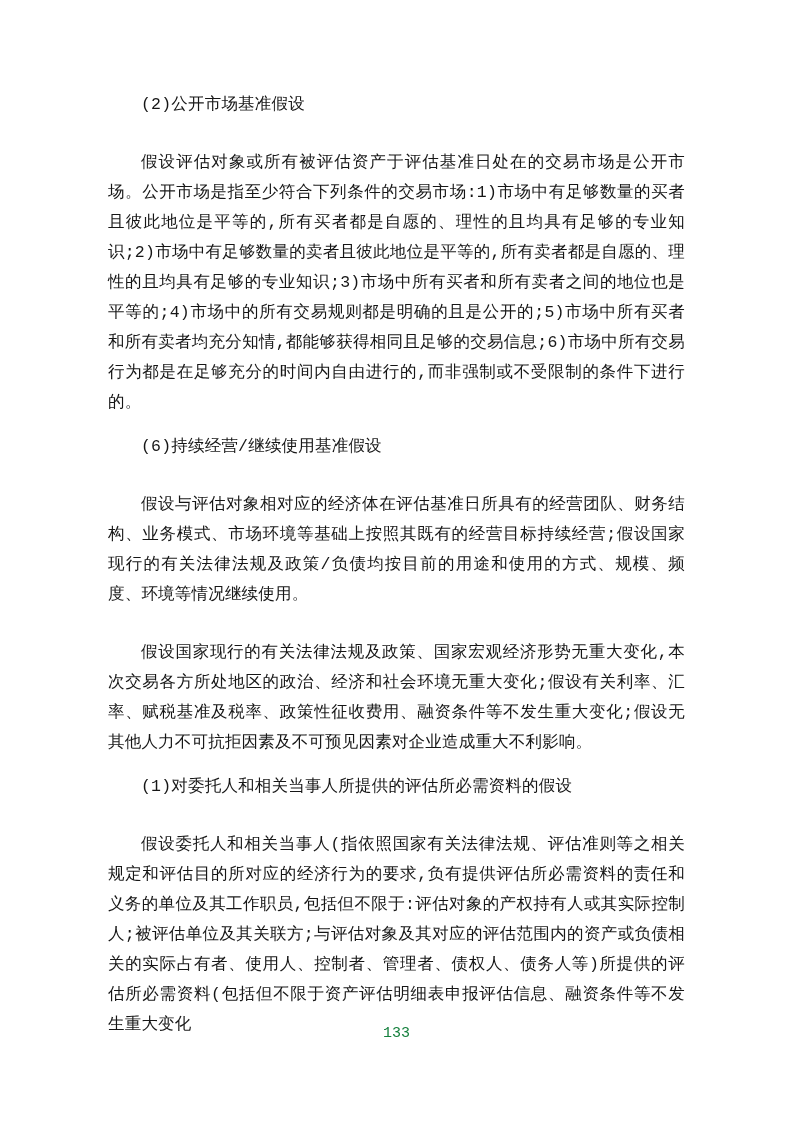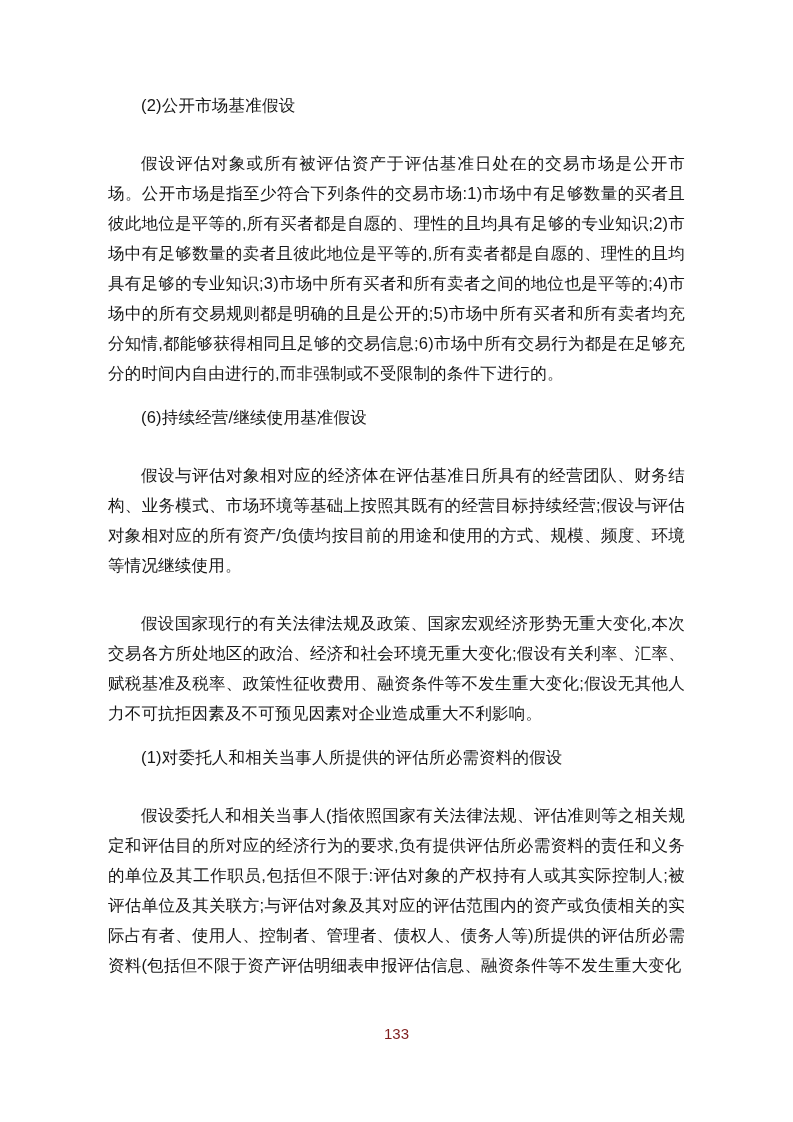--- a/index.html
+++ b/index.html
@@ -8,21 +8,21 @@
     background: #ffffff;
   }
   .page {
     position: relative;
     width: 793px;
     height: 1122px;
     margin: 0 auto;
     background: #ffffff;
     box-sizing: border-box;
     padding: 90px 108px 0 108px;
-    font-family: Liberation Sans, sans-serif;
+    font-family: Liberation Mono, monospace;
     color: #161616;
     overflow: hidden;
   }
   .block {
     font-size: 16.5px;
     line-height: 30px;
     margin: 0 0 14px 0;
     text-indent: 2em;
     letter-spacing: 0.2px;
   }
@@ -36,35 +36,35 @@
     white-space: nowrap;
   }
   .page-number {
     position: absolute;
     top: 1024px;
     left: 0;
     width: 100%;
     text-align: center;
     font-size: 15px;
     line-height: 20px;
-    color: #7f1d1d;
+    color: #15803d;
   }
 </style>
 </head>
 <body>
 
 <div class="page">
 
   <div class="block heading">(2)公开市场基准假设</div>
 
   <div class="block paragraph">假设评估对象或所有被评估资产于评估基准日处在的交易市场是公开市场。公开市场是指至少符合下列条件的交易市场:1)市场中有足够数量的买者且彼此地位是平等的,所有买者都是自愿的、理性的且均具有足够的专业知识;2)市场中有足够数量的卖者且彼此地位是平等的,所有卖者都是自愿的、理性的且均具有足够的专业知识;3)市场中所有买者和所有卖者之间的地位也是平等的;4)市场中的所有交易规则都是明确的且是公开的;5)市场中所有买者和所有卖者均充分知情,都能够获得相同且足够的交易信息;6)市场中所有交易行为都是在足够充分的时间内自由进行的,而非强制或不受限制的条件下进行的。</div>
 
   <div class="block heading">(6)持续经营/继续使用基准假设</div>
 
-  <div class="block paragraph">假设与评估对象相对应的经济体在评估基准日所具有的经营团队、财务结构、业务模式、市场环境等基础上按照其既有的经营目标持续经营;假设与评估对象相对应的所有资产/负债均按目前的用途和使用的方式、规模、频度、环境等情况继续使用。</div>
+  <div class="block paragraph">假设与评估对象相对应的经济体在评估基准日所具有的经营团队、财务结构、业务模式、市场环境等基础上按照其既有的经营目标持续经营;假设国家现行的有关法律法规及政策/负债均按目前的用途和使用的方式、规模、频度、环境等情况继续使用。</div>
 
 
 
   <div class="block paragraph">假设国家现行的有关法律法规及政策、国家宏观经济形势无重大变化,本次交易各方所处地区的政治、经济和社会环境无重大变化;假设有关利率、汇率、赋税基准及税率、政策性征收费用、融资条件等不发生重大变化;假设无其他人力不可抗拒因素及不可预见因素对企业造成重大不利影响。</div>
 
   <div class="block heading">(1)对委托人和相关当事人所提供的评估所必需资料的假设</div>
 
   <div class="block paragraph">假设委托人和相关当事人(指依照国家有关法律法规、评估准则等之相关规定和评估目的所对应的经济行为的要求,负有提供评估所必需资料的责任和义务的单位及其工作职员,包括但不限于:评估对象的产权持有人或其实际控制人;被评估单位及其关联方;与评估对象及其对应的评估范围内的资产或负债相关的实际占有者、使用人、控制者、管理者、债权人、债务人等)所提供的评估所必需资料(包括但不限于资产评估明细表申报评估信息、融资条件等不发生重大变化</div>
 
   <div class="page-number">133</div>

